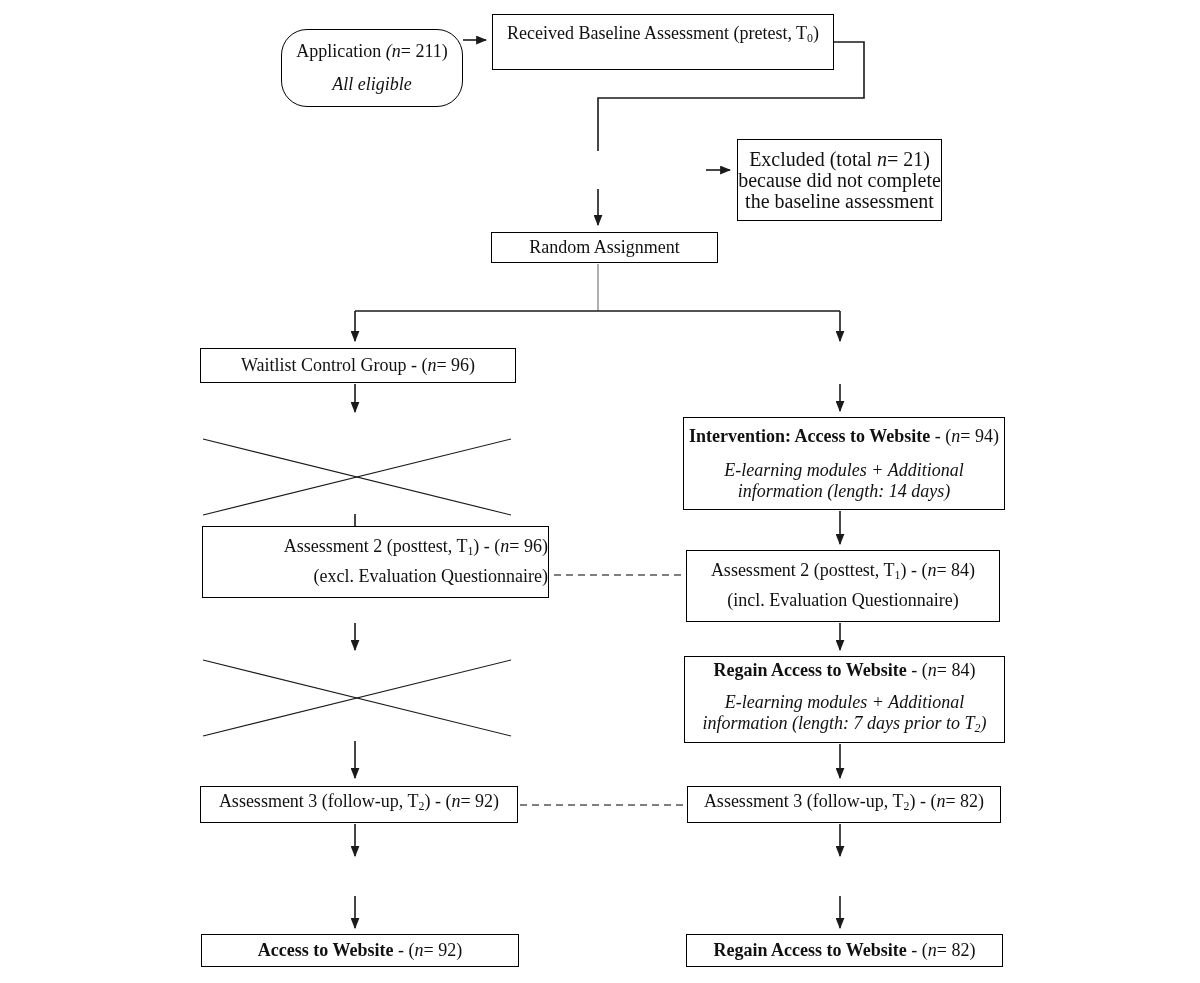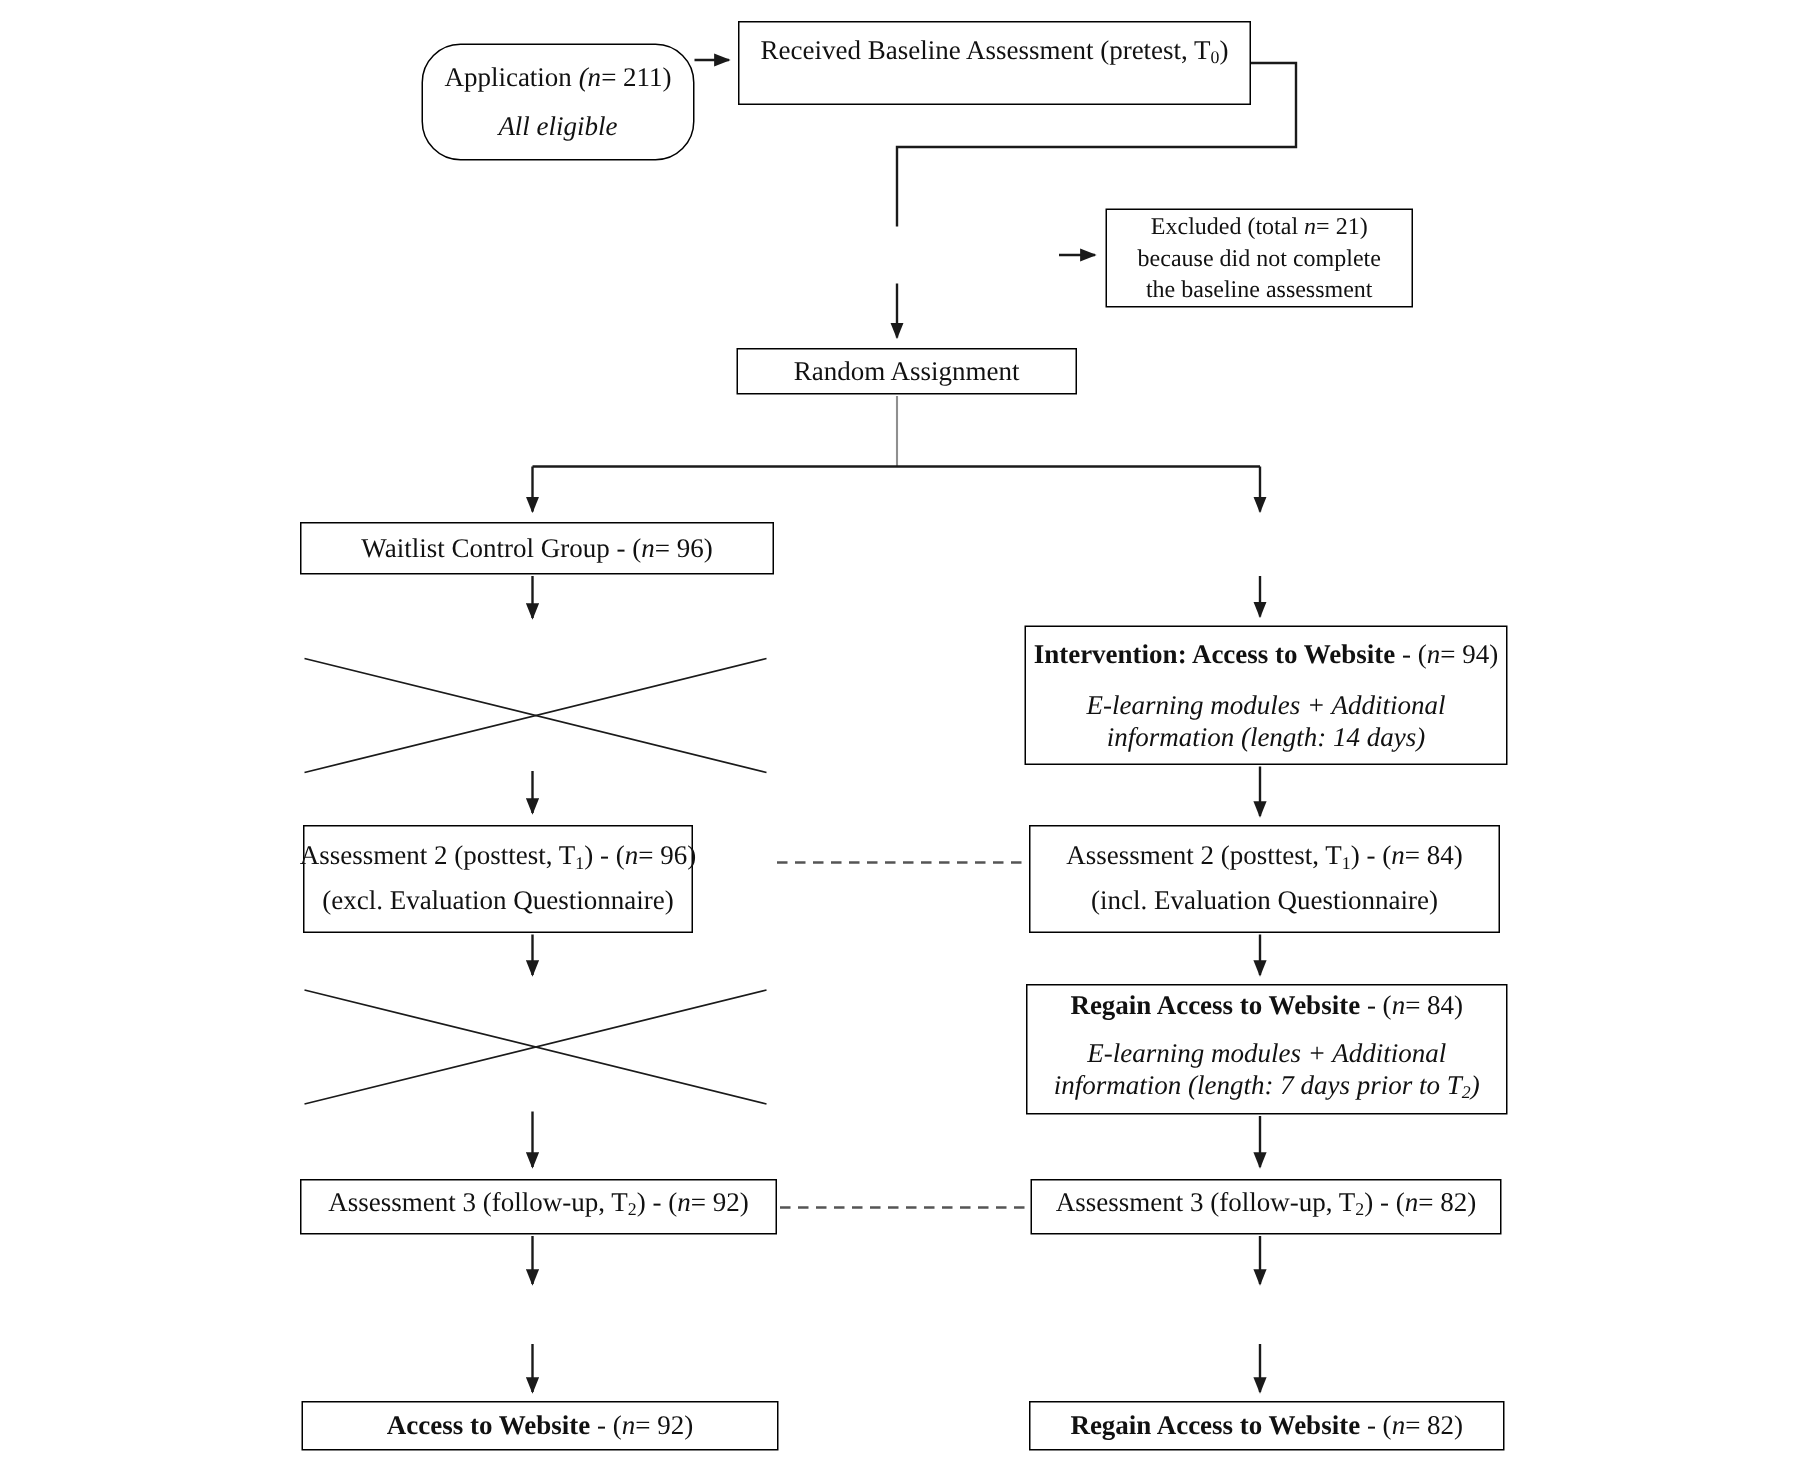--- a/index.html
+++ b/index.html
@@ -78,42 +78,42 @@
   <div class="box" style="left:281px;top:29px;width:182px;height:78px;justify-content:space-evenly;border-radius:26px;">
     <div class="line"><span>Application </span><span class="it">(n</span><span>= 211)</span></div>
     <div class="line it">All eligible</div>
   </div>
 
   <div class="box top-align" style="left:492px;top:14px;width:342px;height:56px;">
     <div class="line"><span>Received Baseline Assessment (pretest, T</span><span class="sb">0</span><span>)</span></div>
   </div>
 
 
-  <div class="box" style="left:737px;top:139px;width:205px;height:66px;font-size:16px;">
+  <div class="box" style="left:737px;top:139px;width:205px;height:82px;font-size:20px;">
     <div class="line"><span>Excluded (total </span><span class="it">n</span><span>= 21)</span></div>
     <div class="line">because did not complete</div>
     <div class="line">the baseline assessment</div>
   </div>
 
   <div class="box" style="left:491px;top:232px;width:227px;height:31px;">
     <div class="line">Random Assignment</div>
   </div>
 
   <div class="box" style="left:200px;top:348px;width:316px;height:35px;">
     <div class="line"><span>Waitlist Control Group - (</span><span class="it">n</span><span>= 96)</span></div>
   </div>
 
 
   <div class="box" style="left:683px;top:417px;width:322px;height:93px;">
     <div class="line title-gap"><span class="bd">Intervention: Access to Website</span><span> - (</span><span class="it">n</span><span>= 94)</span></div>
     <div class="line it">E-learning modules + Additional</div>
     <div class="line it">information (length: 14 days)</div>
   </div>
 
-  <div class="box two-line" style="left:202px;top:550px;width:260px;height:72px;">
+  <div class="box two-line" style="left:202px;top:526px;width:347px;height:72px;align-items:flex-end;">
     <div class="line"><span>Assessment 2 (posttest, T</span><span class="sb">1</span><span>) - (</span><span class="it">n</span><span>= 96)</span></div>
     <div class="line">(excl. Evaluation Questionnaire)</div>
   </div>
 
   <div class="box two-line" style="left:686px;top:550px;width:314px;height:72px;">
     <div class="line"><span>Assessment 2 (posttest, T</span><span class="sb">1</span><span>) - (</span><span class="it">n</span><span>= 84)</span></div>
     <div class="line">(incl. Evaluation Questionnaire)</div>
   </div>
 
   <div class="box" style="left:684px;top:656px;width:321px;height:87px;">

